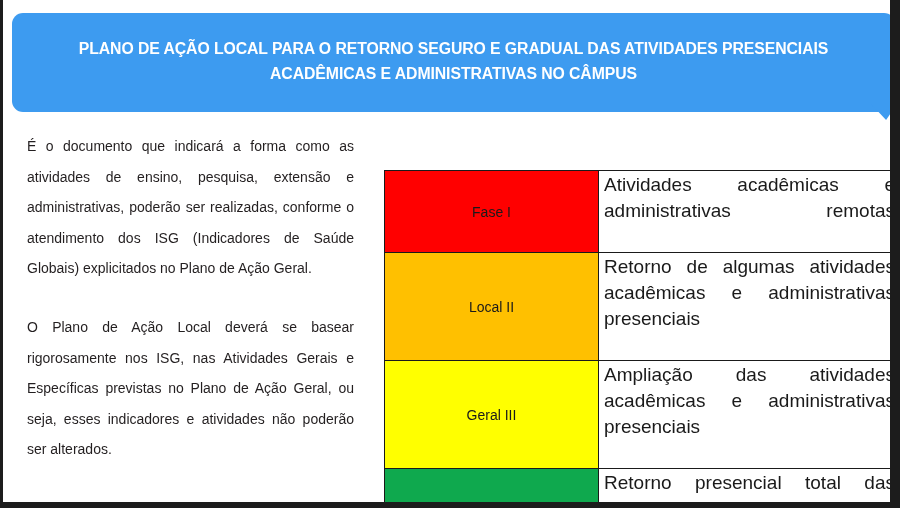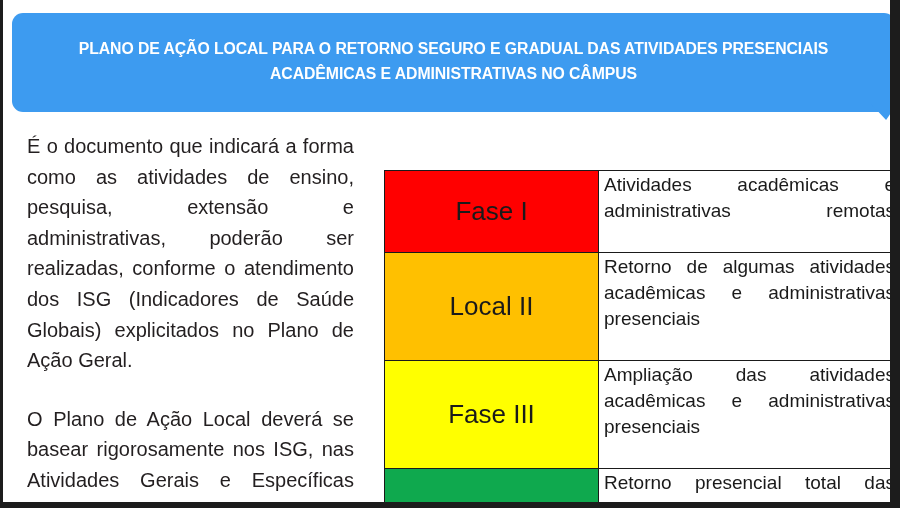--- a/index.html
+++ b/index.html
@@ -81,21 +81,21 @@
 
   
   #body-text {
     position: absolute;
     left: 27px;
     top: 131px;
     width: 327px;
   }
   .para {
     color: #231f20;
-    font-size: 20px;
+    font-size: 14px;
     line-height: 30.6px;
     text-align: justify;
     text-justify: inter-word;
     margin: 0;
   }
   .para + .para {
     margin-top: 28px;
   }
 
   
@@ -108,21 +108,21 @@
     table-layout: fixed;
   }
   #phase-table td {
     border: 1.4px solid #1a1a1a;
     padding: 0;
     vertical-align: middle;
   }
   .phase-cell {
     width: 213px;
     text-align: center;
-    font-size: 26px;
+    font-size: 14px;
     color: #1a1a1a;
     height: 54px;
   }
   .desc-cell {
     width: 291px;
     padding: 1px 4px 2px 5px !important;
     background: #ffffff;
     text-align: justify;
     text-justify: inter-word;
     font-size: 19px;
@@ -173,21 +173,21 @@
       <tr data-row="1">
         <td class="phase-cell" style="background:#FFC000;">
           <span>Local II</span>
         </td>
         <td class="desc-cell">
           <div class="just">Retorno de algumas atividades acadêmicas e administrativas presenciais</div>
         </td>
       </tr>
       <tr data-row="2">
         <td class="phase-cell" style="background:#FFFF00;">
-          <span>Fase III</span>
+          <span>Geral III</span>
         </td>
         <td class="desc-cell">
           <div class="just">Ampliação das atividades acadêmicas e administrativas presenciais</div>
         </td>
       </tr>
       <tr data-row="3">
         <td class="phase-cell" style="background:#0FA94E;">
           
         </td>
         <td class="desc-cell">

